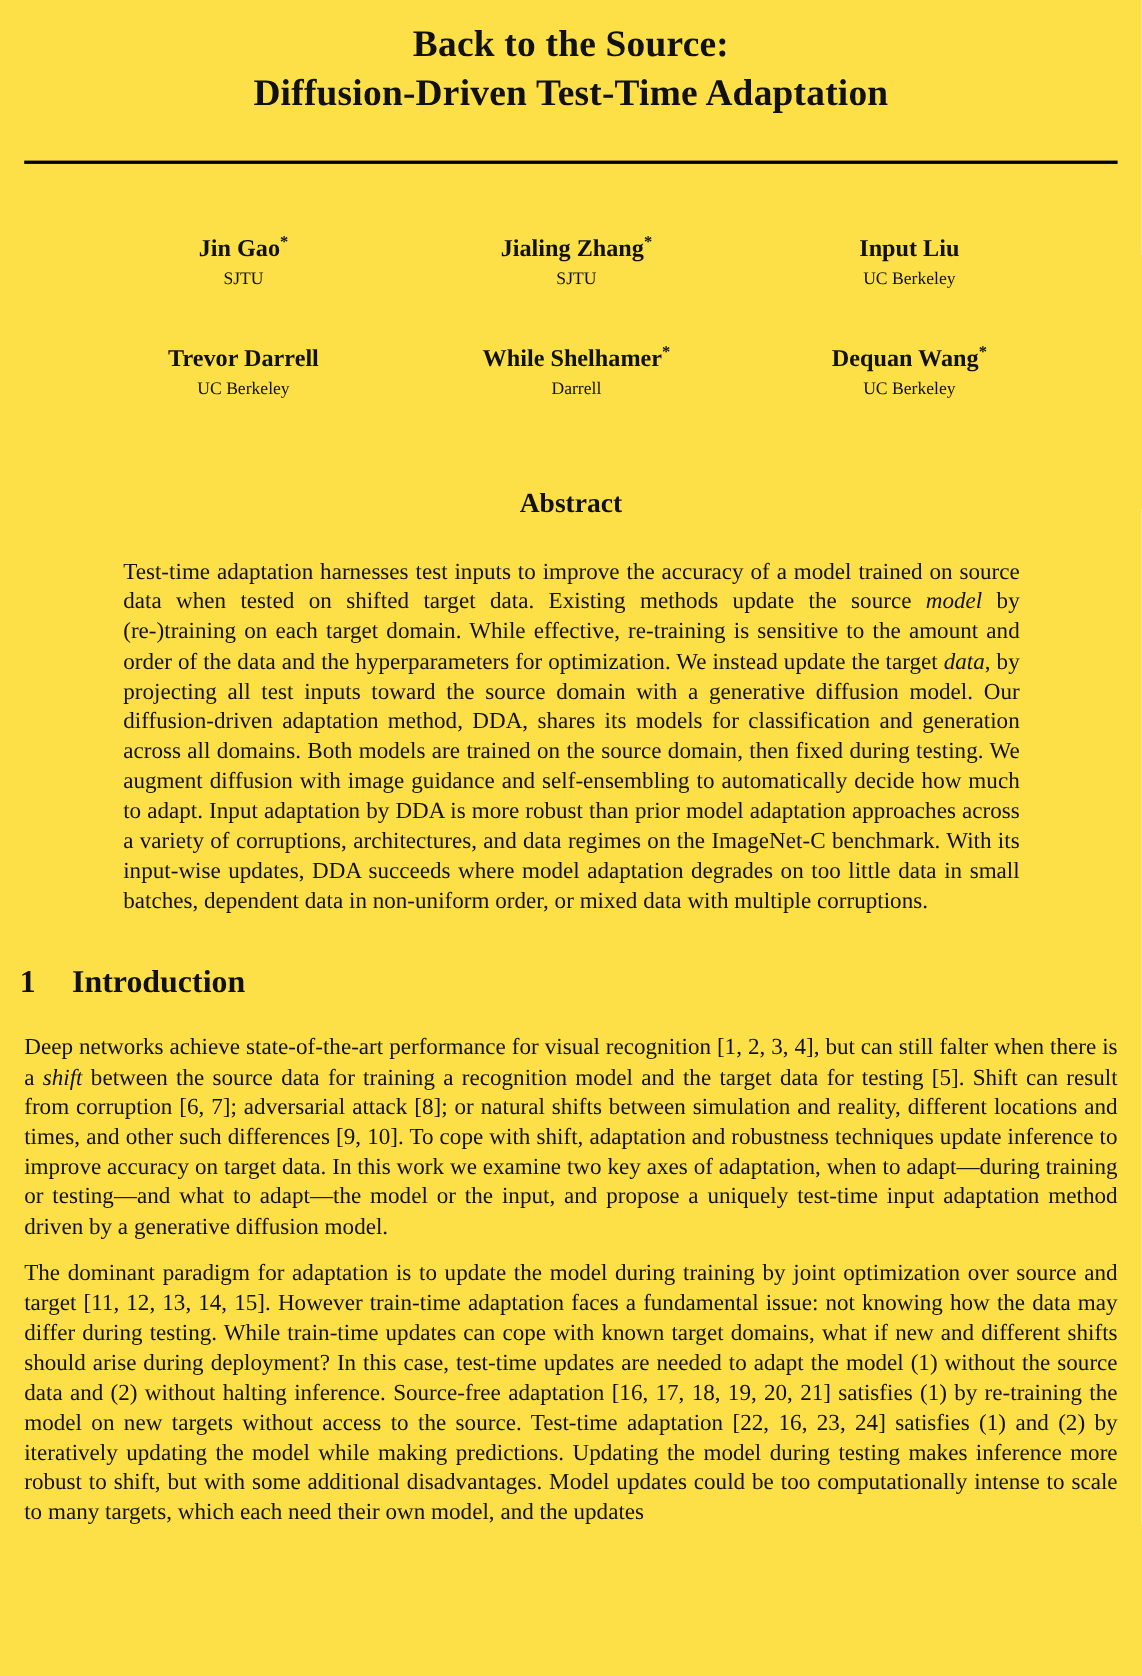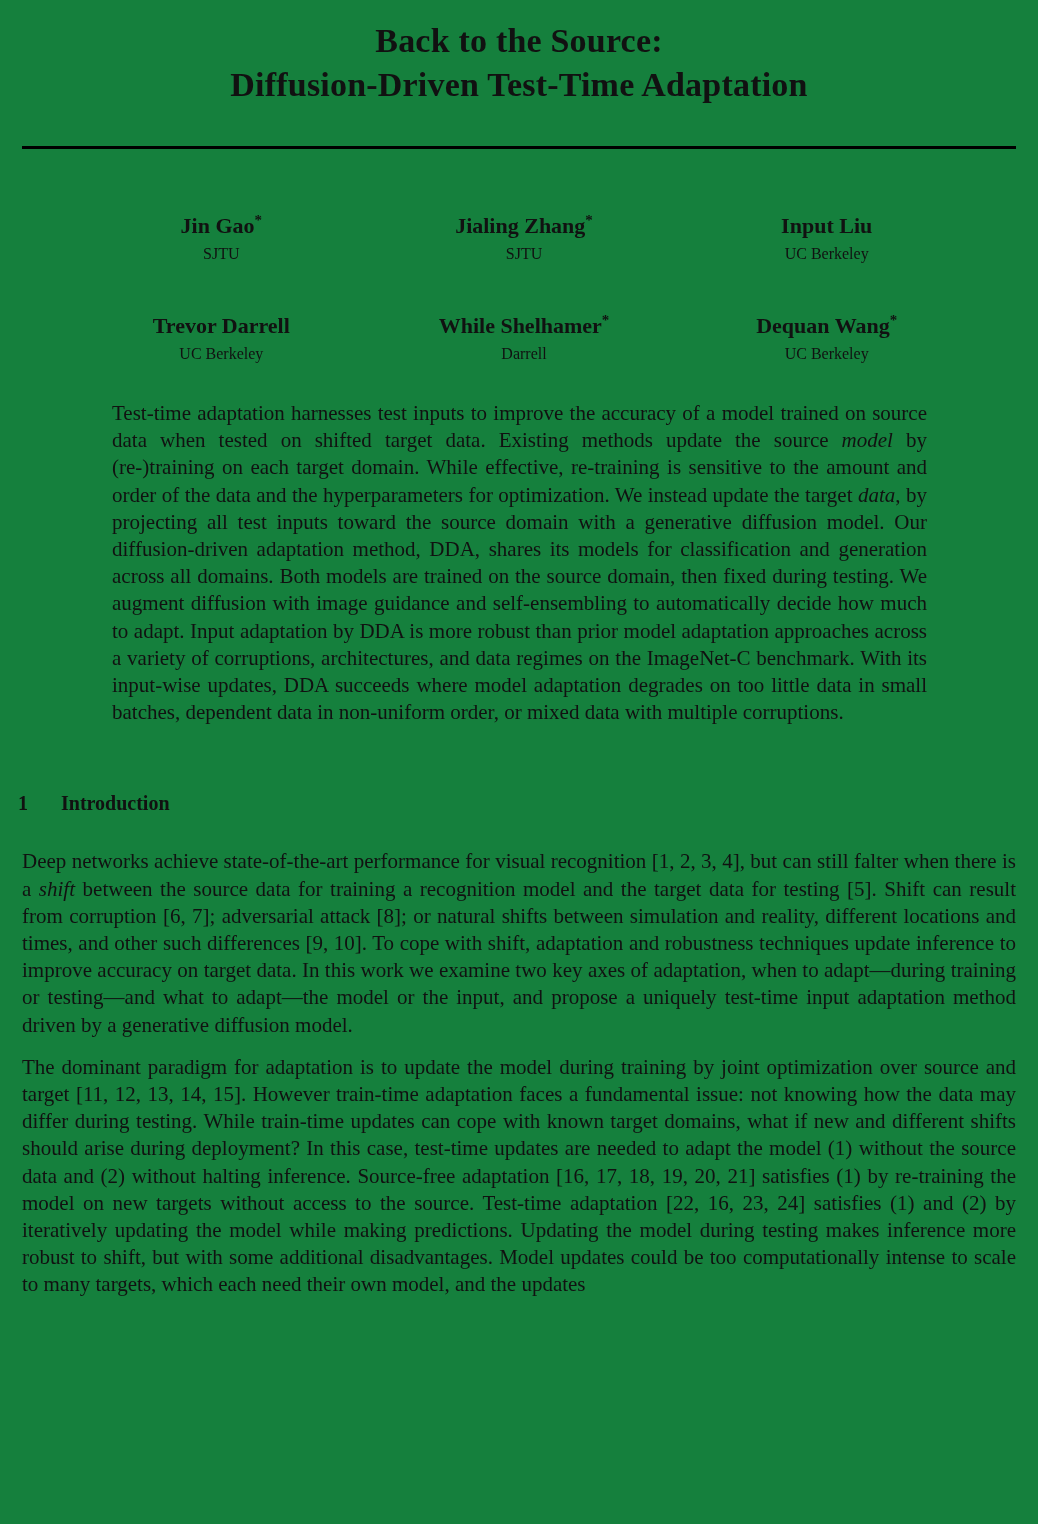--- a/index.html
+++ b/index.html
@@ -11,21 +11,21 @@
     width: 1038px;
     height: 1524px;
     overflow: hidden;
     color: #111111;
     font-family: "Liberation Serif", "DejaVu Serif", serif;
   }
   .page {
     position: relative;
     width: 1038px;
     height: 1524px;
-    background: #15803d;
+    background: #fde047;
   }
   .paper-title {
     margin: 0;
     padding-top: 19px;
     text-align: center;
     font-size: 34px;
     line-height: 44px;
     font-weight: bold;
     letter-spacing: 0.2px;
   }
@@ -73,22 +73,22 @@
     line-height: 30px;
     font-weight: bold;
   }
   .abstract-body {
     margin: 33px 111px 0 112px;
     font-size: 21px;
     line-height: 27.2px;
     text-align: justify;
   }
   .section-heading {
-    margin: 60px 0 0 18px;
-    font-size: 20px;
+    margin: 44px 0 0 18px;
+    font-size: 29px;
     line-height: 34px;
     font-weight: bold;
   }
   .section-number {
     display: inline-block;
     margin-right: 33px;
   }
   .body-paragraph {
     margin: 28px 22px 0 22px;
     font-size: 21px;
@@ -139,20 +139,21 @@
         <div class="author-affiliation">Darrell</div>
       </div>
       <div class="author-card">
         <div class="author-name"><span>Dequan Wang</span><sup>*</sup></div>
         <div class="author-affiliation">UC Berkeley</div>
       </div>
     </div>
   </div>
 
   <section>
+    <h2 class="abstract-heading">Abstract</h2>
     <p class="abstract-body"><span>Test-time adaptation harnesses test inputs to improve the accuracy of a model trained on source data when tested on shifted target data. Existing methods update the source </span><em>model</em><span> by (re-)training on each target domain. While effective, re-training is sensitive to the amount and order of the data and the hyperparameters for optimization. We instead update the target </span><em>data</em><span>, by projecting all test inputs toward the source domain with a generative diffusion model. Our diffusion-driven adaptation method, DDA, shares its models for classification and generation across all domains. Both models are trained on the source domain, then fixed during testing. We augment diffusion with image guidance and self-ensembling to automatically decide how much to adapt. Input adaptation by DDA is more robust than prior model adaptation approaches across a variety of corruptions, architectures, and data regimes on the ImageNet-C benchmark. With its input-wise updates, DDA succeeds where model adaptation degrades on too little data in small batches, dependent data in non-uniform order, or mixed data with multiple corruptions.</span></p>
   </section>
 
   <section>
     <h3 class="section-heading"><span class="section-number">1</span><span>Introduction</span></h3>
     <p class="body-paragraph"><span>Deep networks achieve state-of-the-art performance for visual recognition [1, 2, 3, 4], but can still falter when there is a </span><em>shift</em><span> between the source data for training a recognition model and the target data for testing [5]. Shift can result from corruption [6, 7]; adversarial attack [8]; or natural shifts between simulation and reality, different locations and times, and other such differences [9, 10]. To cope with shift, adaptation and robustness techniques update inference to improve accuracy on target data. In this work we examine two key axes of adaptation, when to adapt—during training or testing—and what to adapt—the model or the input, and propose a uniquely test-time input adaptation method driven by a generative diffusion model.</span></p>
     <p class="body-paragraph">The dominant paradigm for adaptation is to update the model during training by joint optimization over source and target [11, 12, 13, 14, 15]. However train-time adaptation faces a fundamental issue: not knowing how the data may differ during testing. While train-time updates can cope with known target domains, what if new and different shifts should arise during deployment? In this case, test-time updates are needed to adapt the model (1) without the source data and (2) without halting inference. Source-free adaptation [16, 17, 18, 19, 20, 21] satisfies (1) by re-training the model on new targets without access to the source. Test-time adaptation [22, 16, 23, 24] satisfies (1) and (2) by iteratively updating the model while making predictions. Updating the model during testing makes inference more robust to shift, but with some additional disadvantages. Model updates could be too computationally intense to scale to many targets, which each need their own model, and the updates</p>
   </section>
 
 </div>

